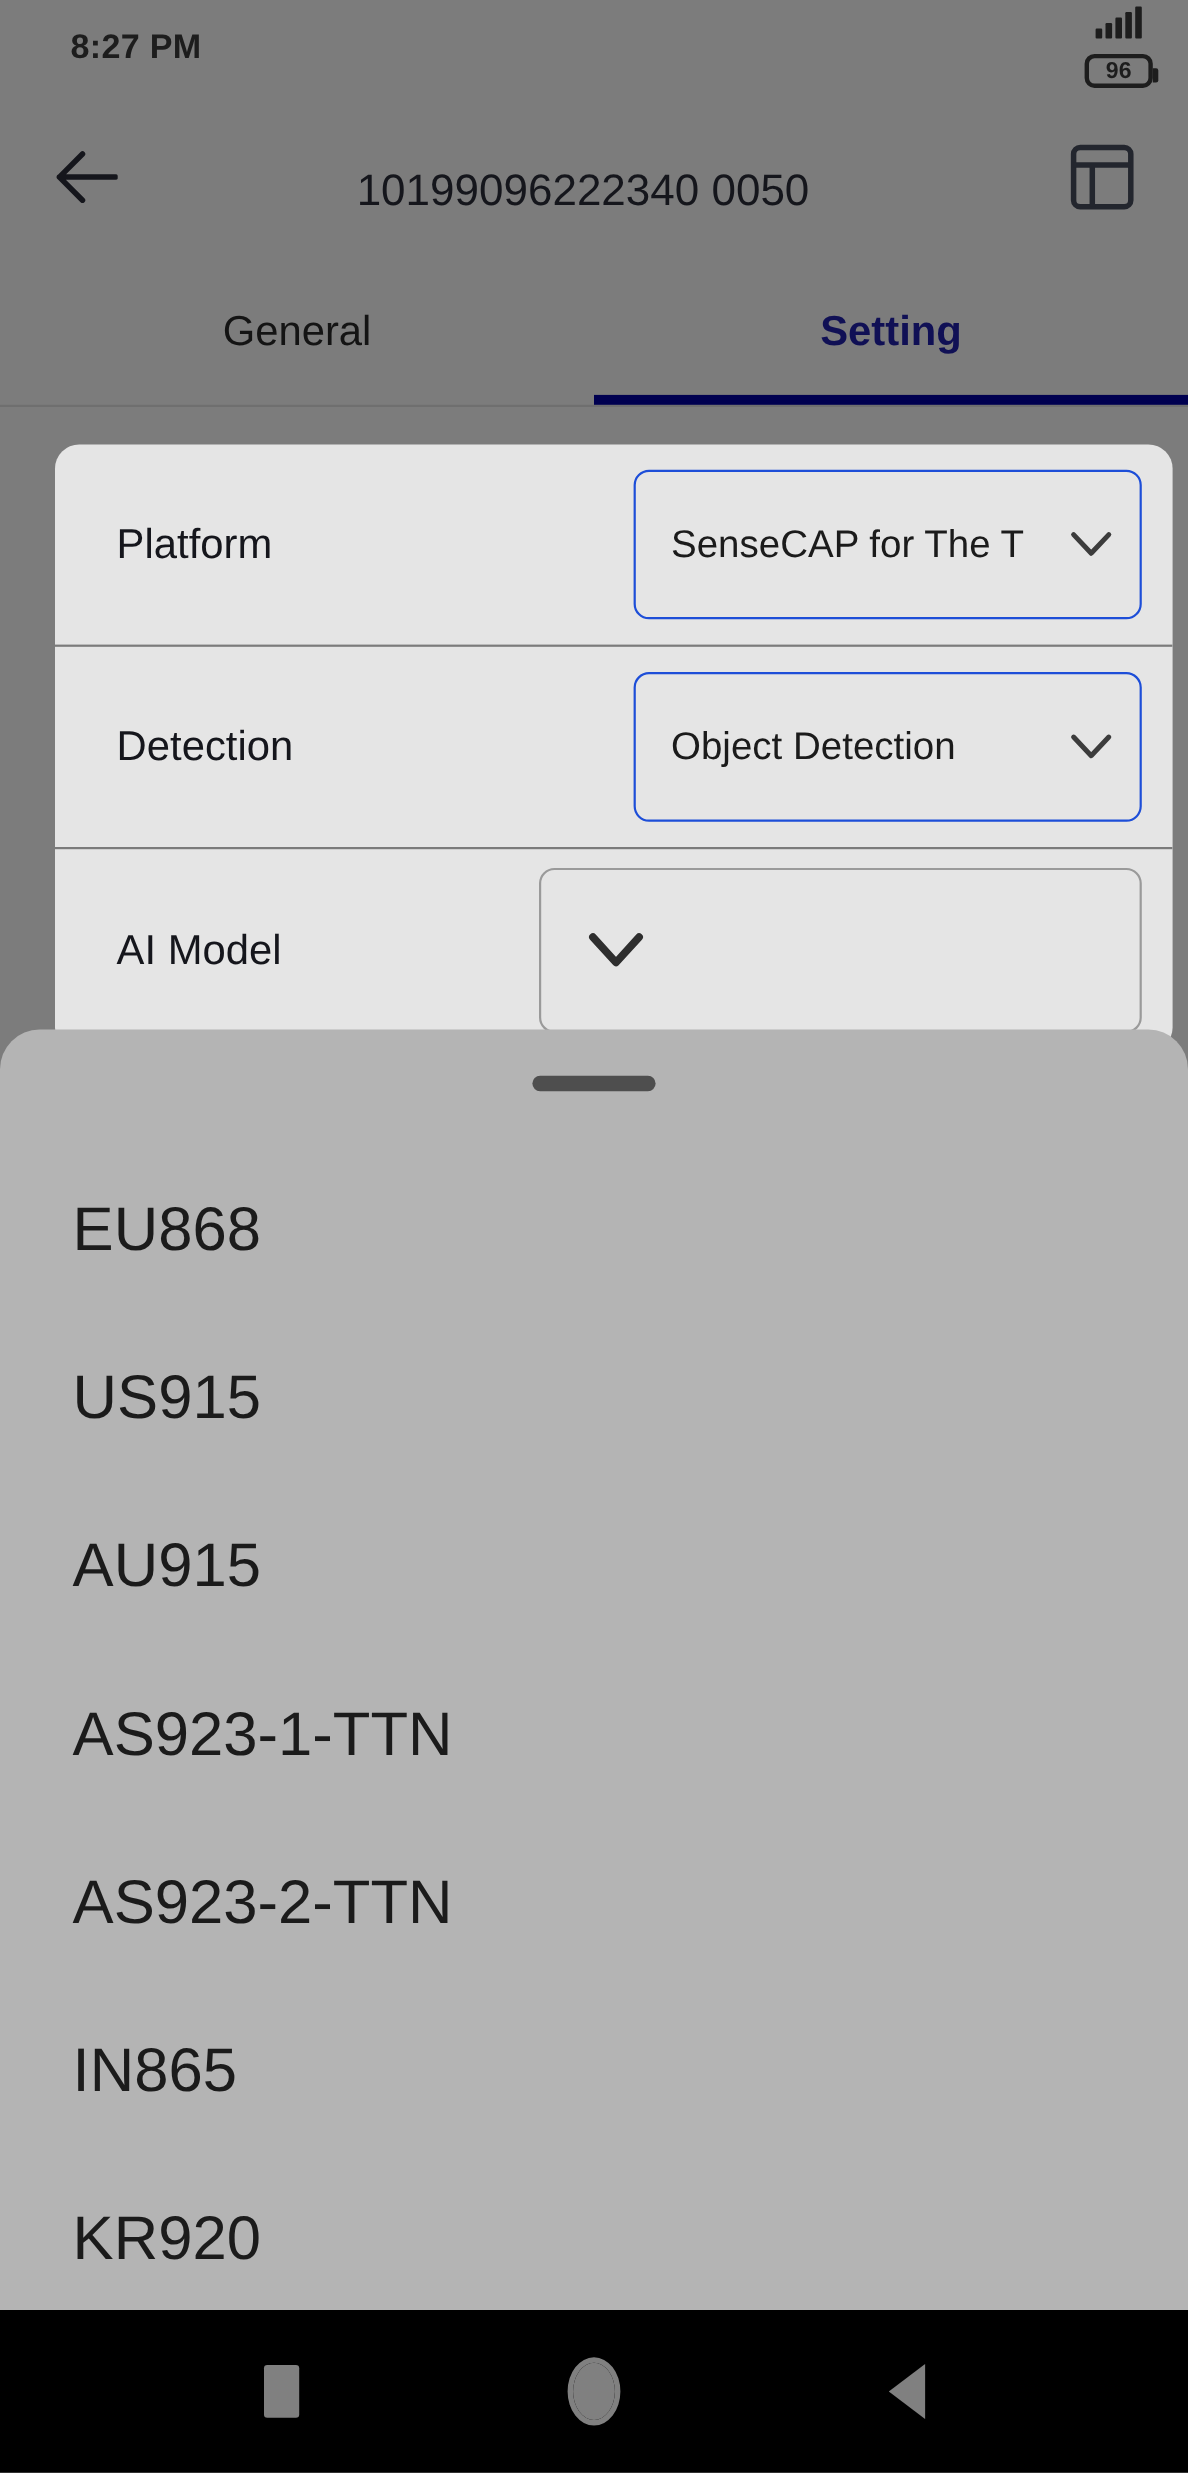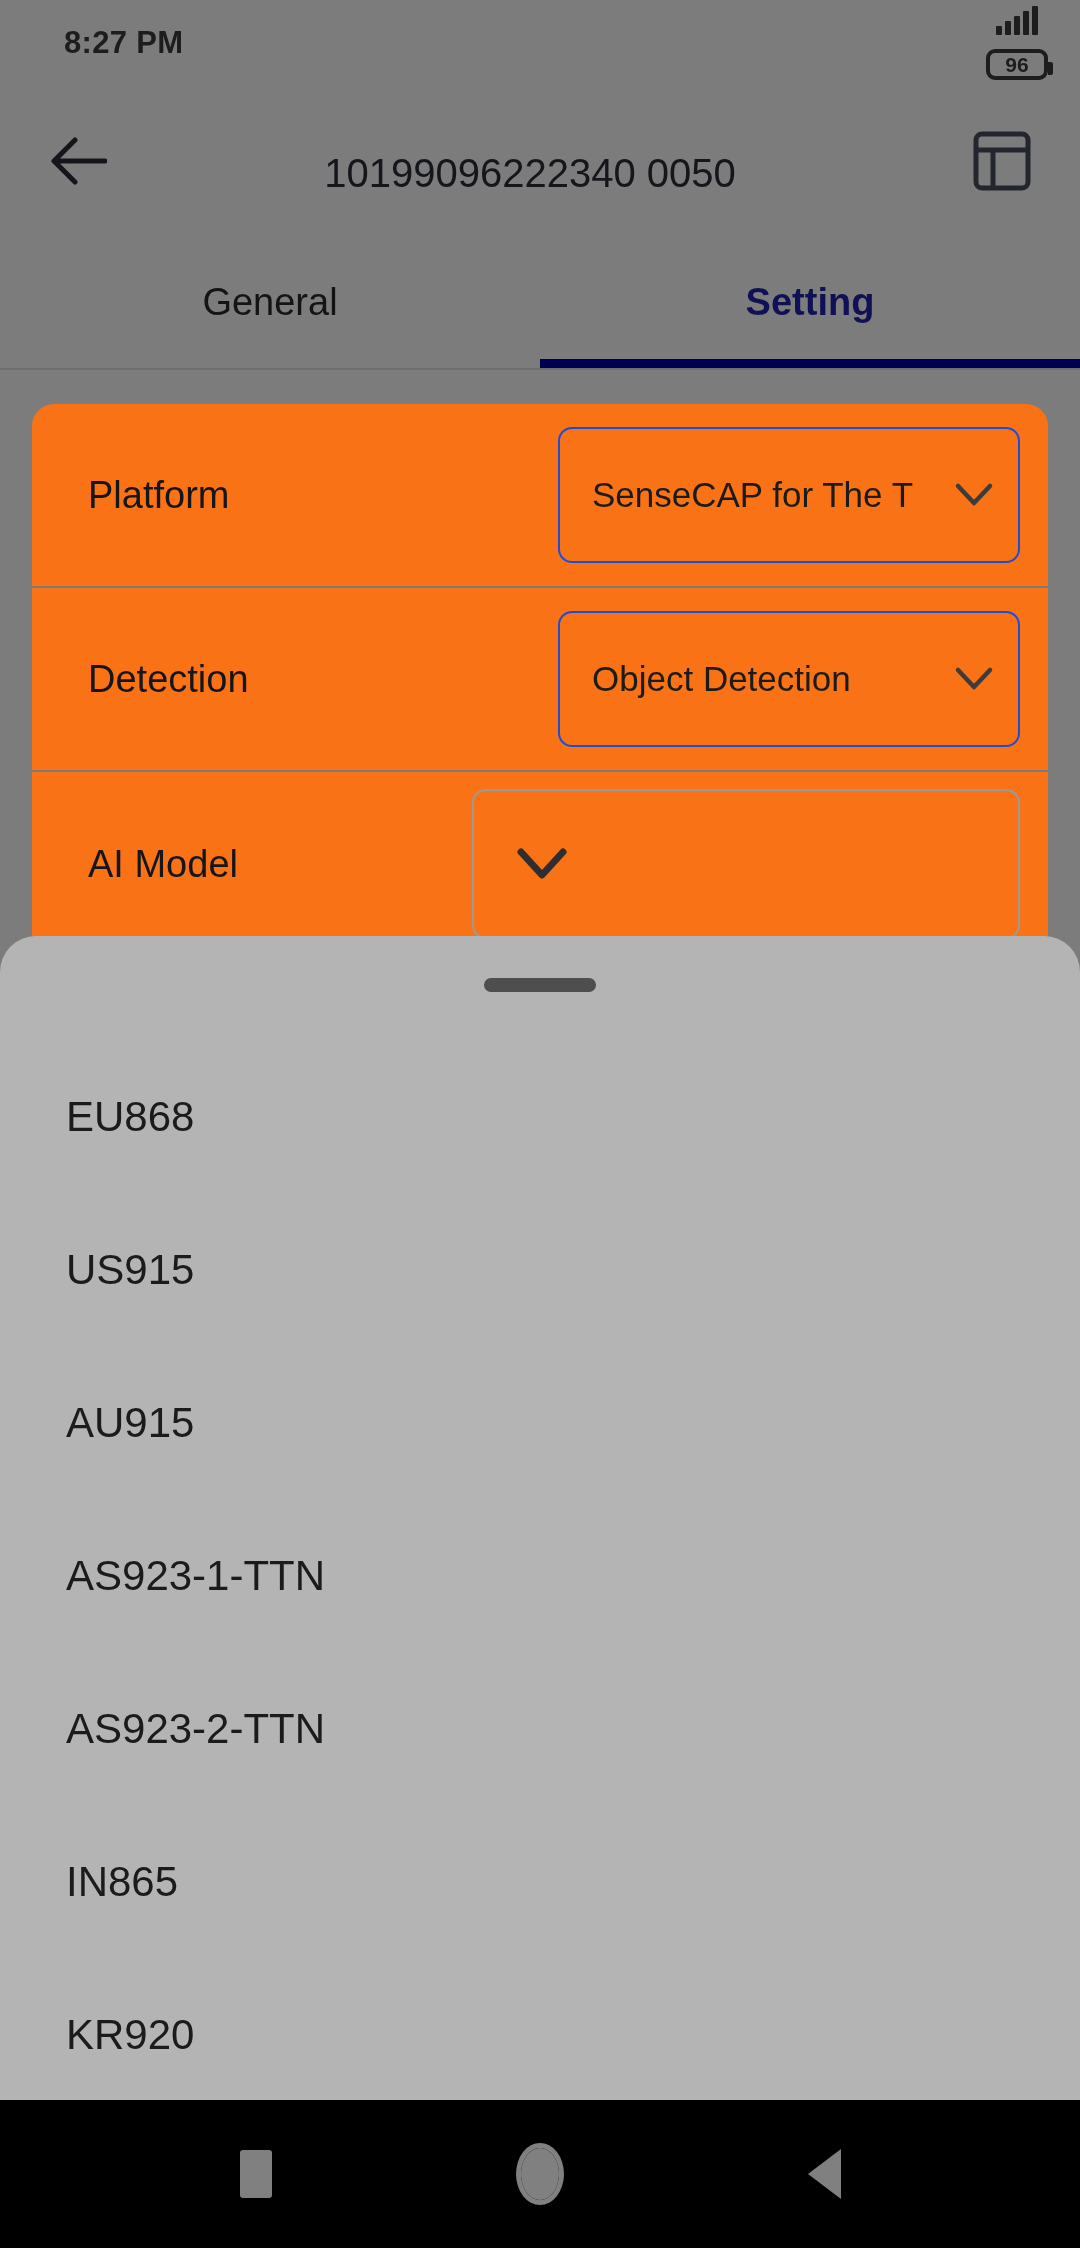--- a/index.html
+++ b/index.html
@@ -74,22 +74,22 @@
   }
   .tab.inactive { color:#141414; }
   .tab.active { color:#101055; font-weight:bold; }
   .tab.active:after {
     content:""; position:absolute; left:0; right:0; bottom:0;
     height:9px; background:#000050;
   }
 
   
   #settings-card {
-    position:absolute; top:404px; left:32px; width:1016px;
-    background:#f97316;
+    position:absolute; top:404px; left:50px; width:1016px;
+    background:#e5e5e5;
     border-radius:22px;
     overflow:hidden;
   }
   .setting-row {
     height:184px; display:flex; align-items:center;
     padding:0 28px 0 56px;
     border-bottom:2px solid #7b7b7b;
   }
   .setting-row:last-child { border-bottom:none; }
   .setting-label {
@@ -123,21 +123,21 @@
   }
   #sheet-handle {
     width:112px; height:14px; background:#4e4e4e; border-radius:8px;
     margin:42px auto 0;
   }
   #option-list { margin-top:48px; }
   .option-item {
     height:153px; display:flex; align-items:center;
     padding-left:66px;
   }
-  .option-label { font-size:42px; color:#1b1b1b; }
+  .option-label { font-size:56px; color:#1b1b1b; }
 
   
   #nav-bar {
     position:absolute; left:0; bottom:0; width:1080px; height:148px;
     background:#000000;
     display:flex; align-items:center; justify-content:center; gap:188px;
   }
   .nav-btn { display:flex; align-items:center; justify-content:center; width:96px; height:96px; }
   #nav-recents-icon { width:32px; height:48px; background:#808080; border-radius:3px; }
   #nav-home-icon {

